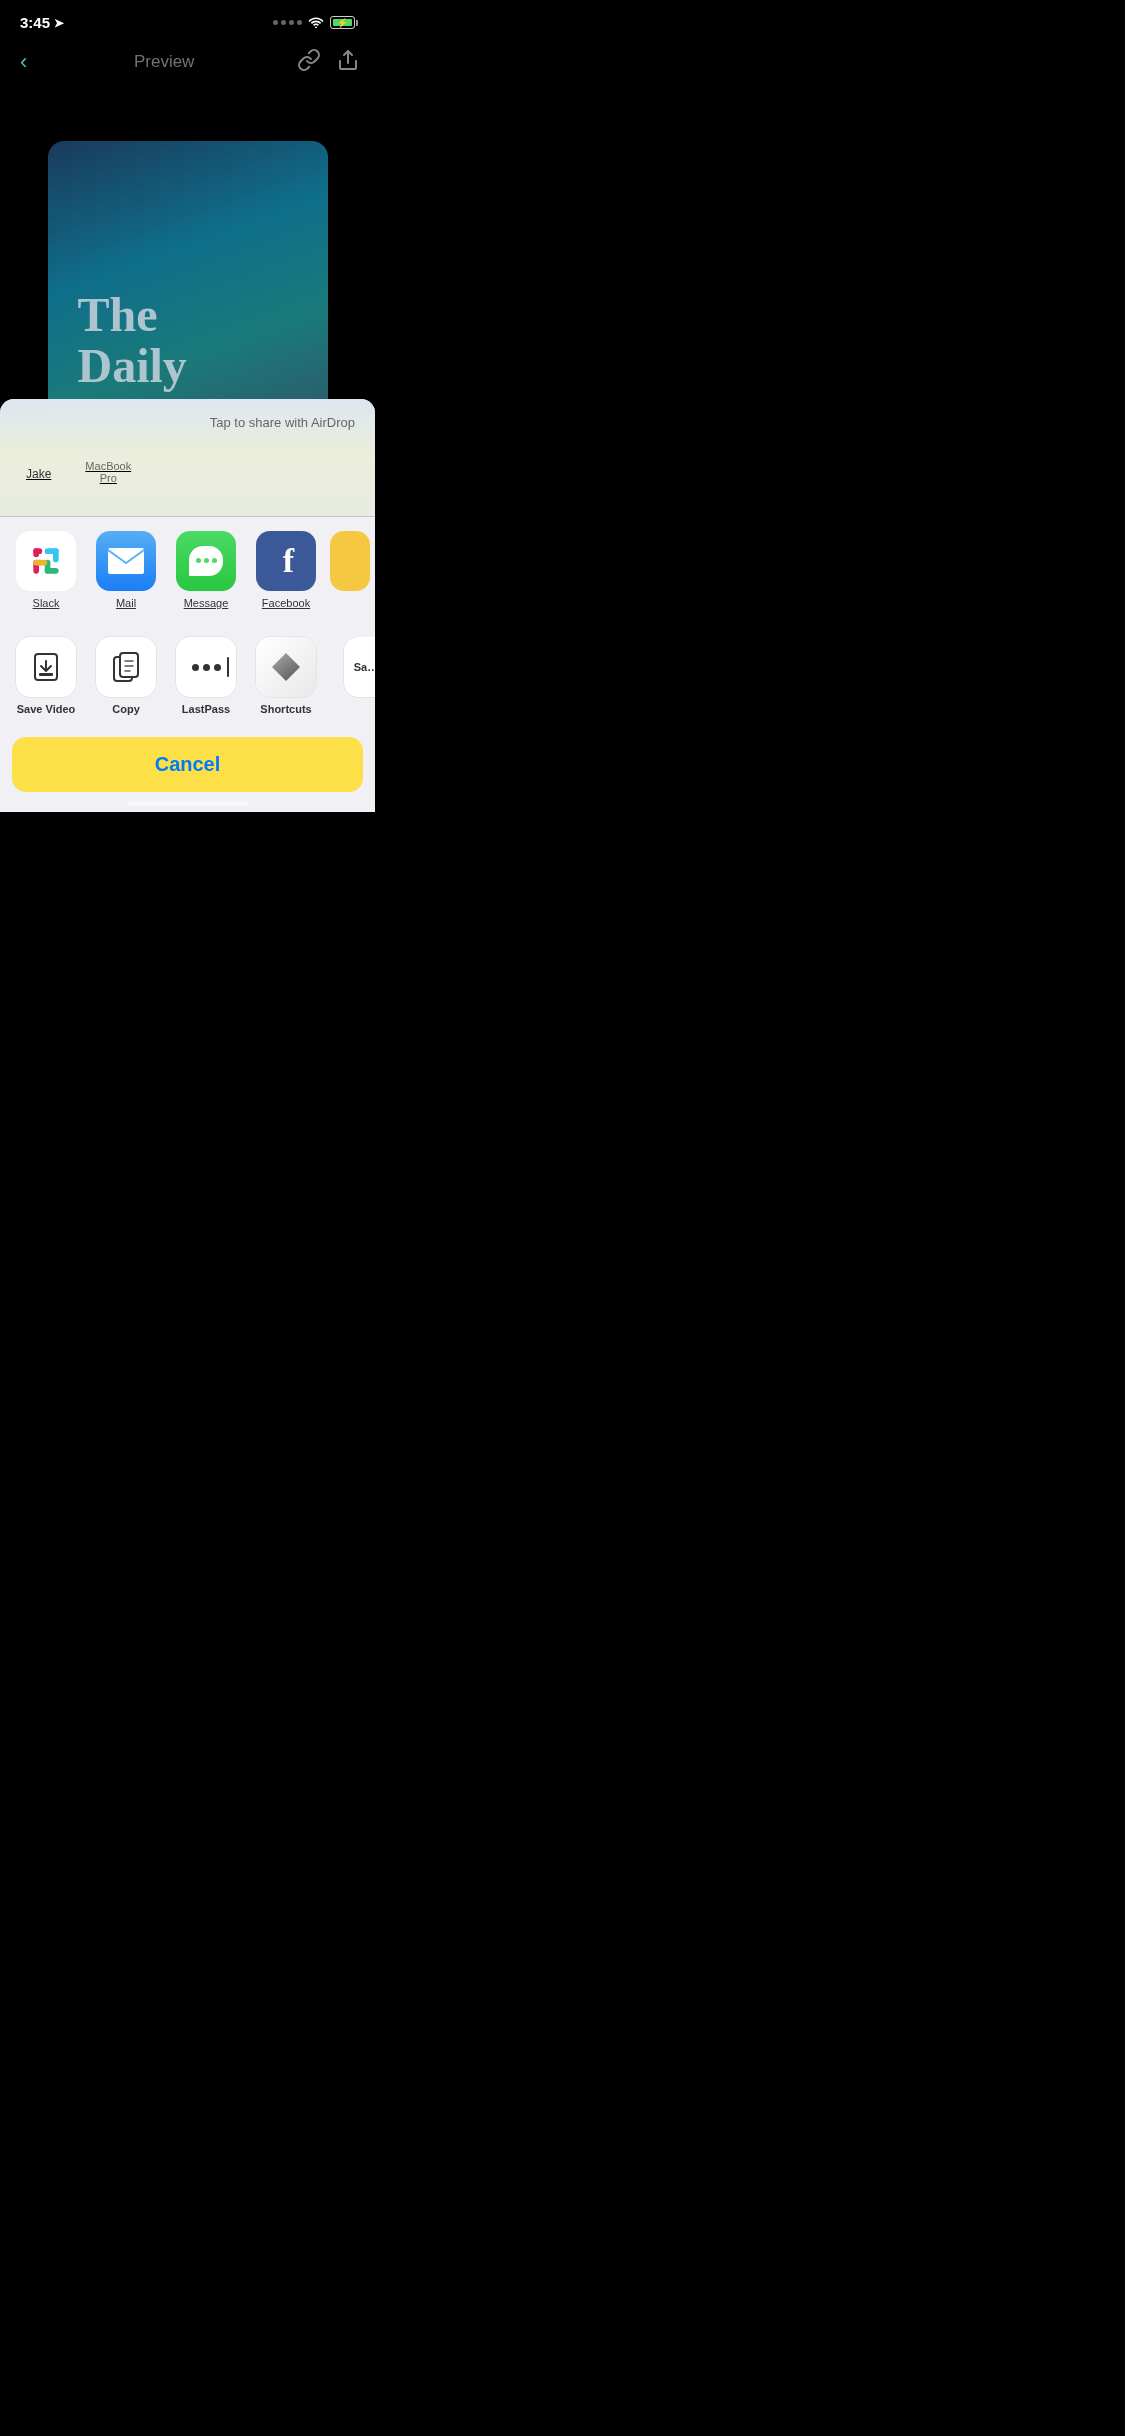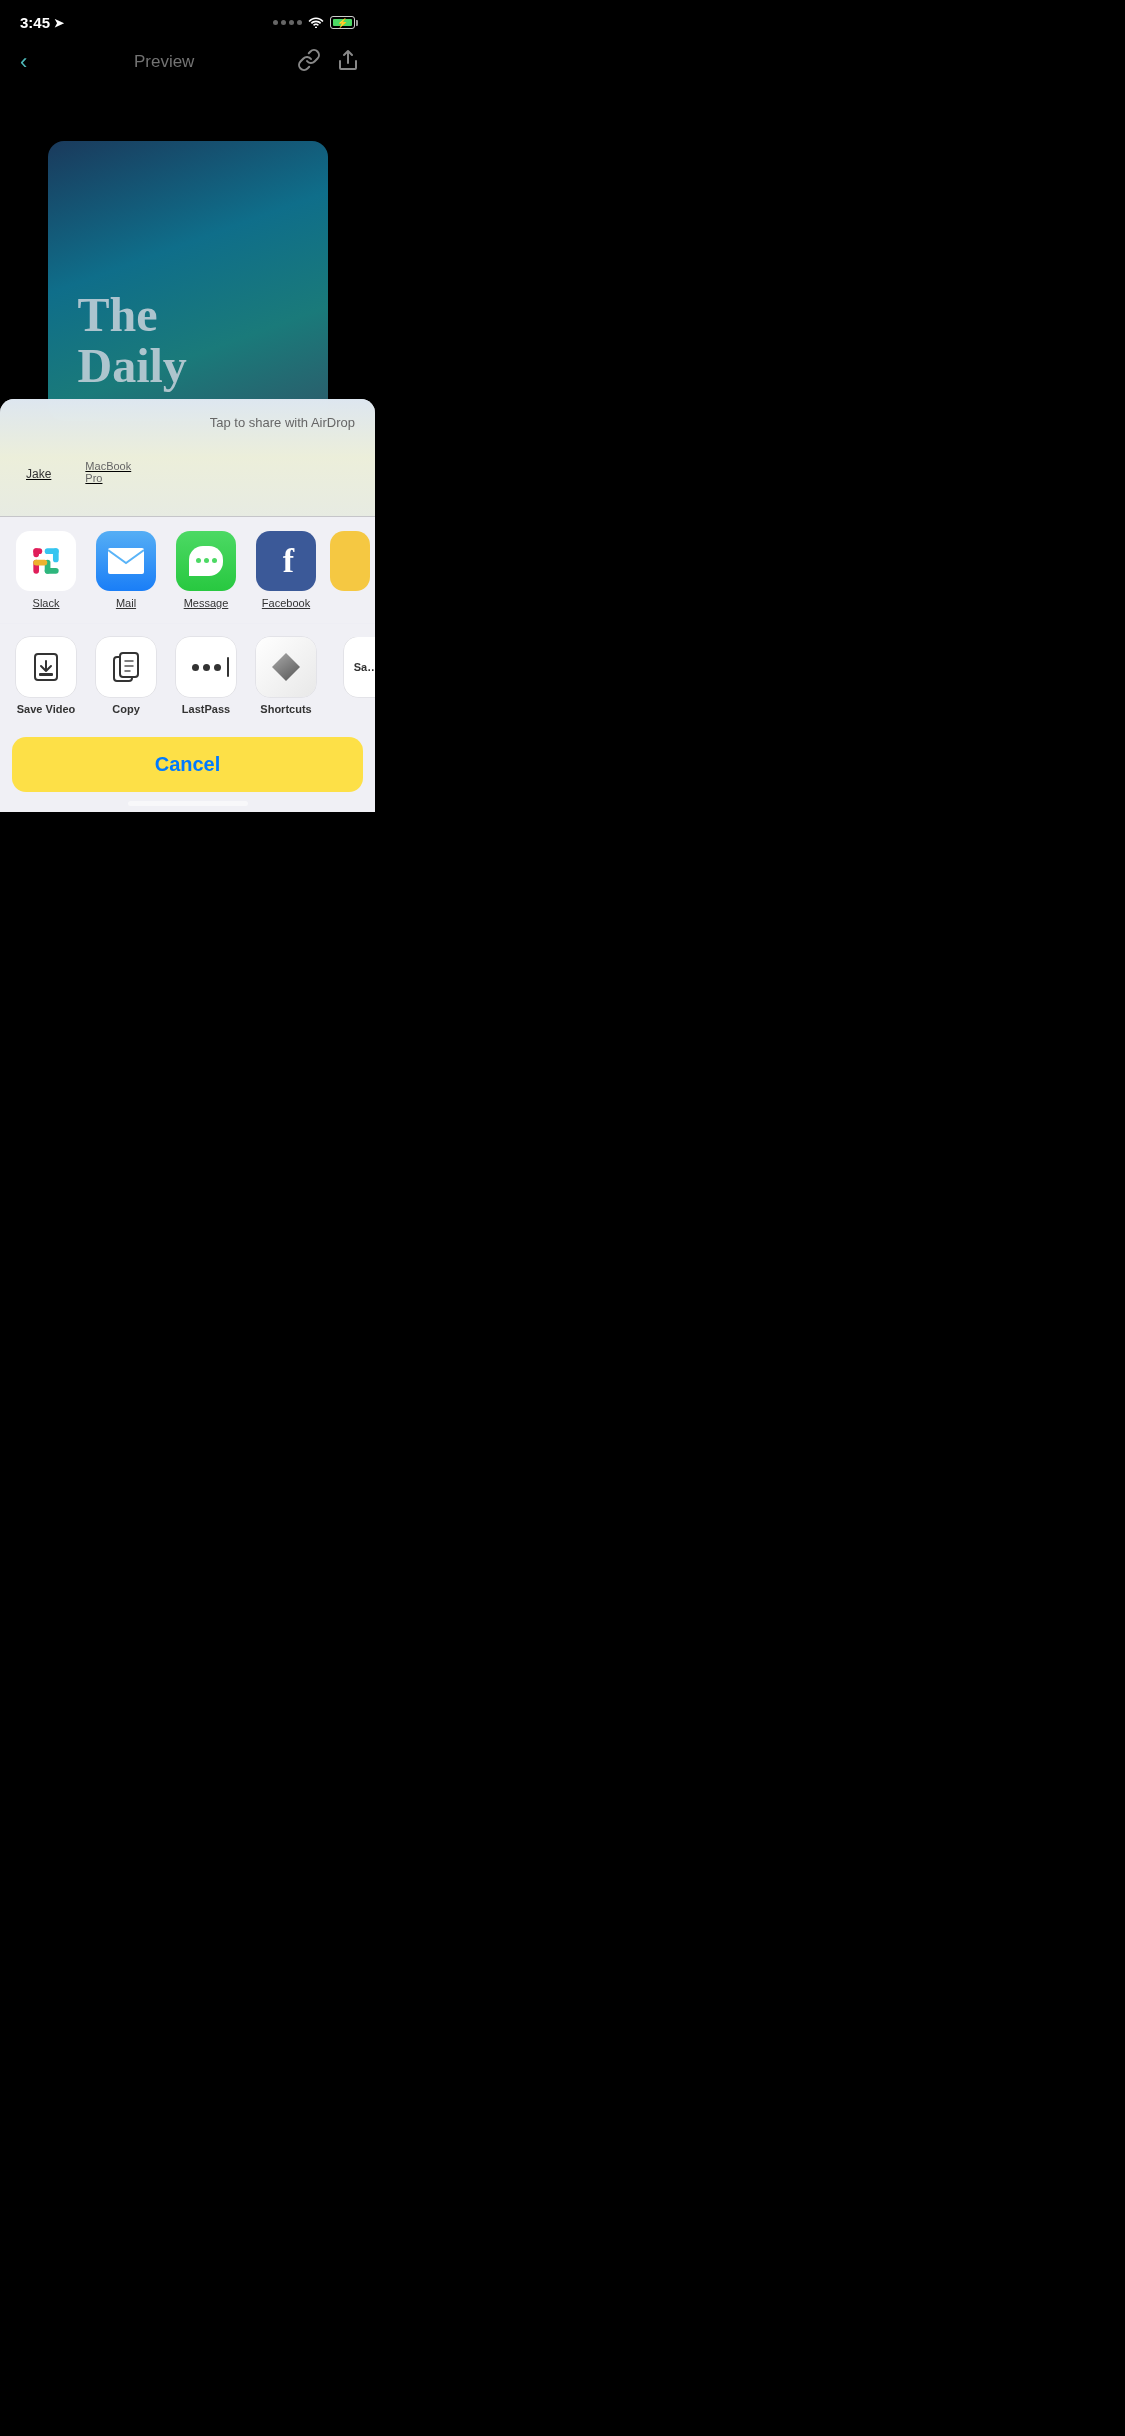--- a/index.html
+++ b/index.html
@@ -196,21 +196,21 @@
     }
     .device-name {
       font-size: 12px;
       color: #333;
       font-weight: 500;
       text-align: center;
     }
     .device-type {
       font-size: 11px;
       color: #666;
-      text-align: left;
+      text-align: center;
       margin-top: -4px;
       padding-left: 28px;
     }
 
     
     .divider {
       height: 0.5px;
       background: rgba(0,0,0,0.15);
       margin: 0;
     }

